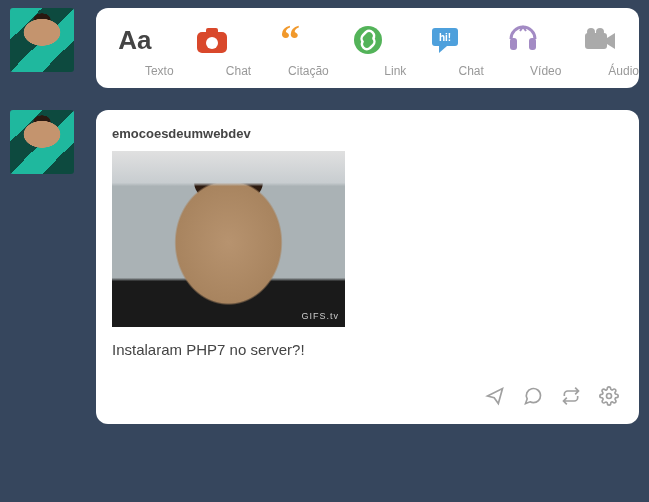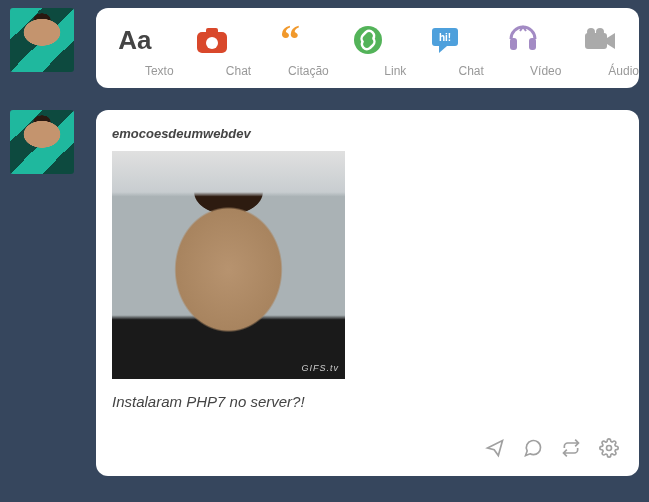--- a/index.html
+++ b/index.html
@@ -11,23 +11,23 @@
  radial-gradient(ellipse 30px 22px at 50% 38%,#c4946e 0%,#c4946e 60%,transparent 62%),
  radial-gradient(circle 8px at 40% 35%,#111 40%,transparent 42%),
  radial-gradient(circle 8px at 60% 35%,#111 40%,transparent 42%),
  radial-gradient(ellipse 14px 10px at 50% 18%,#2a1810 60%,transparent 62%);
 }
 .card { background:#fff; border-radius:12px; flex:1; }
 .composer { display:flex; justify-content:space-between; padding:14px 0 10px; }
 .comp-item { flex:1; text-align:center; cursor:pointer; }
 .comp-icon { height:36px; display:flex; align-items:center; justify-content:center; margin-bottom:6px; }
 .comp-label { font-size:12px; color:#999;text-align:right; }
-.post { padding:16px; position:relative;font-style:italic; }
+.post { padding:16px; position:relative; }
 .username { font-weight:700; font-size:13px; color:#444; margin-bottom:10px; }
-.gif { width:233px; height:228px; background:#aab2b5; position:relative; overflow:hidden; margin-bottom:14px; }
+.gif { width:233px; height:176px; background:#aab2b5; position:relative; overflow:hidden; margin-bottom:14px; }
 .gif::before { content:""; position:absolute; inset:0; background:
  linear-gradient(180deg,#e0e0e0 0%,#c8cdd0 18%,transparent 20%),
  radial-gradient(ellipse 95px 110px at 50% 52%,#b7936f 0%,#a8845f 55%,transparent 57%),
  radial-gradient(circle 14px at 41% 40%,#fff 35%,#3a2818 38%,transparent 60%),
  radial-gradient(circle 14px at 59% 40%,#fff 35%,#3a2818 38%,transparent 60%),
  radial-gradient(ellipse 34px 22px at 50% 66%,#2a1510 40%,#eaddcf 42%,#eaddcf 58%,transparent 60%),
  radial-gradient(ellipse 52px 34px at 50% 18%,#2d1b10 65%,transparent 67%),
  linear-gradient(180deg,transparent 72%,#1a1a1a 74%,#1a1a1a 100%);
 }
 .gif-watermark { position:absolute; right:6px; bottom:6px; font-size:9px; color:#ccc; letter-spacing:1px; }

